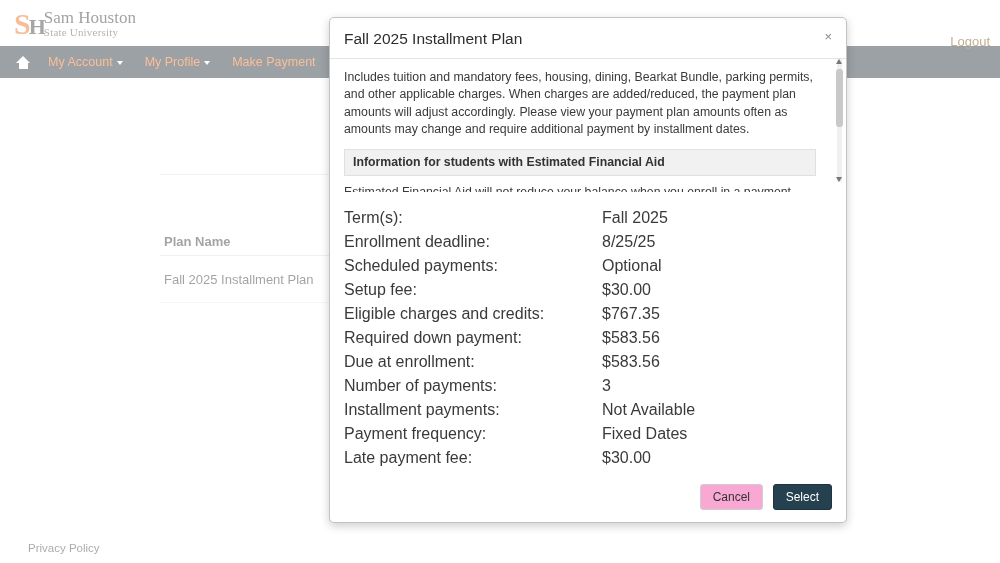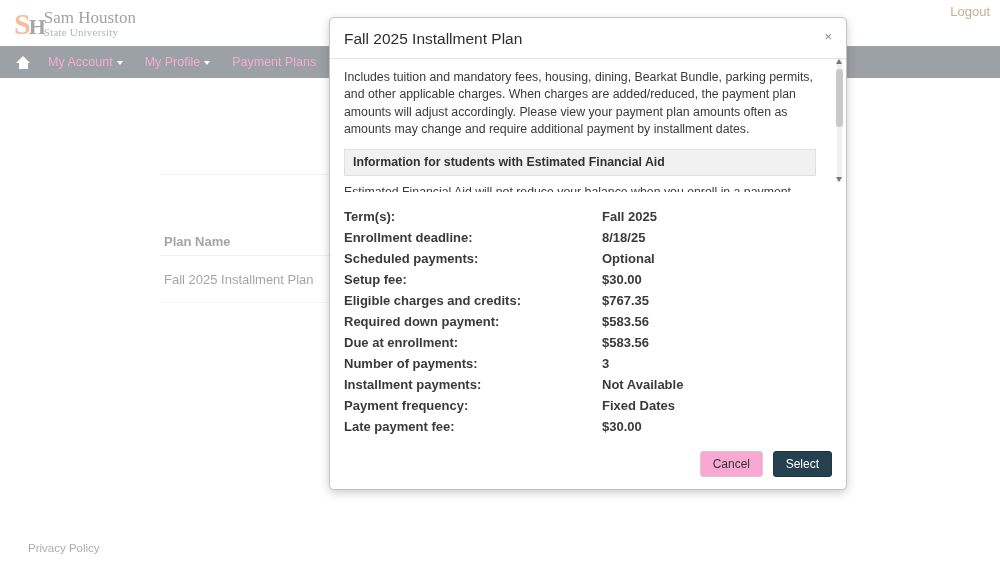--- a/index.html
+++ b/index.html
@@ -57,42 +57,42 @@
   .logo-text .l2 {
     font-family: "Liberation Serif", serif;
     font-size: 11px;
     color: #555;
     display: block;
     letter-spacing: .2px;
   }
   .logout-link {
     position: absolute;
     right: 10px;
-    top: 4px;
+    top: 34px;
     color: #7a4a0b;
     font-size: 13px;
     text-decoration: none;
     white-space: nowrap;
   }
 
   
   .navbar {
     height: 32px;
     background: #25303b;
     display: flex;
     align-items: center;
     padding: 0 8px;
     color: #ffffff;
     font-size: 12.5px;
   }
   .navbar .nav-item {
     padding: 0 11px;
     height: 32px;
     line-height: 32px;
-    color: #ec4899;
+    color: #f97316;
     white-space: nowrap;
     cursor: pointer;
   }
   .home-icon {
     display: inline-block;
     width: 15px;
     height: 13px;
     position: relative;
     margin: 0 6px 0 8px;
   }
@@ -295,22 +295,21 @@
     border-left: 3.5px solid transparent;
     border-right: 3.5px solid transparent;
   }
   .scrollbar .arr.up { top: 0; border-bottom: 5px solid #777; }
   .scrollbar .arr.down { bottom: 0; border-top: 5px solid #777; }
 
   .detail-list {
     margin-top: 14px;
     width: 100%;
     border-collapse: collapse;
-    font-size: 13px;
-    font-weight: bold;
+    font-size: 16px;
   }
   .detail-list td {
     padding: 3px 0;
     color: #3a3a3a;
     vertical-align: top;
   }
   .detail-list td.label { width: 258px; }
 
   .modal-footer {
     padding: 10px 14px 12px 14px;
@@ -331,20 +330,21 @@
       <span class="l2">State University</span>
     </div>
   </div>
   <a class="logout-link" href="#">Logout</a>
 </div>
 
 <div class="navbar">
   <span class="home-icon"></span>
   <span class="nav-item"><span>My Account</span><i class="caret"></i></span>
   <span class="nav-item"><span>My Profile</span><i class="caret"></i></span>
+  <span class="nav-item">Make Payment</span>
   <span class="nav-item">Payment Plans</span>
   <span class="nav-item">Help</span>
 </div>
 
 <div class="page">
   <h1 class="page-title">Payment Plans</h1>
 
   <div class="content-area">
     <div class="select-row">Select a payment plan</div>
 
@@ -396,21 +396,21 @@
     </div>
 
     <table class="detail-list">
       <tbody>
         <tr>
           <td class="label">Term(s):</td>
           <td>Fall 2025</td>
         </tr>
         <tr>
           <td class="label">Enrollment deadline:</td>
-          <td>8/18/25</td>
+          <td>8/25/25</td>
         </tr>
         <tr>
           <td class="label">Scheduled payments:</td>
           <td>Optional</td>
         </tr>
         <tr>
           <td class="label">Setup fee:</td>
           <td>$30.00</td>
         </tr>
         <tr>

